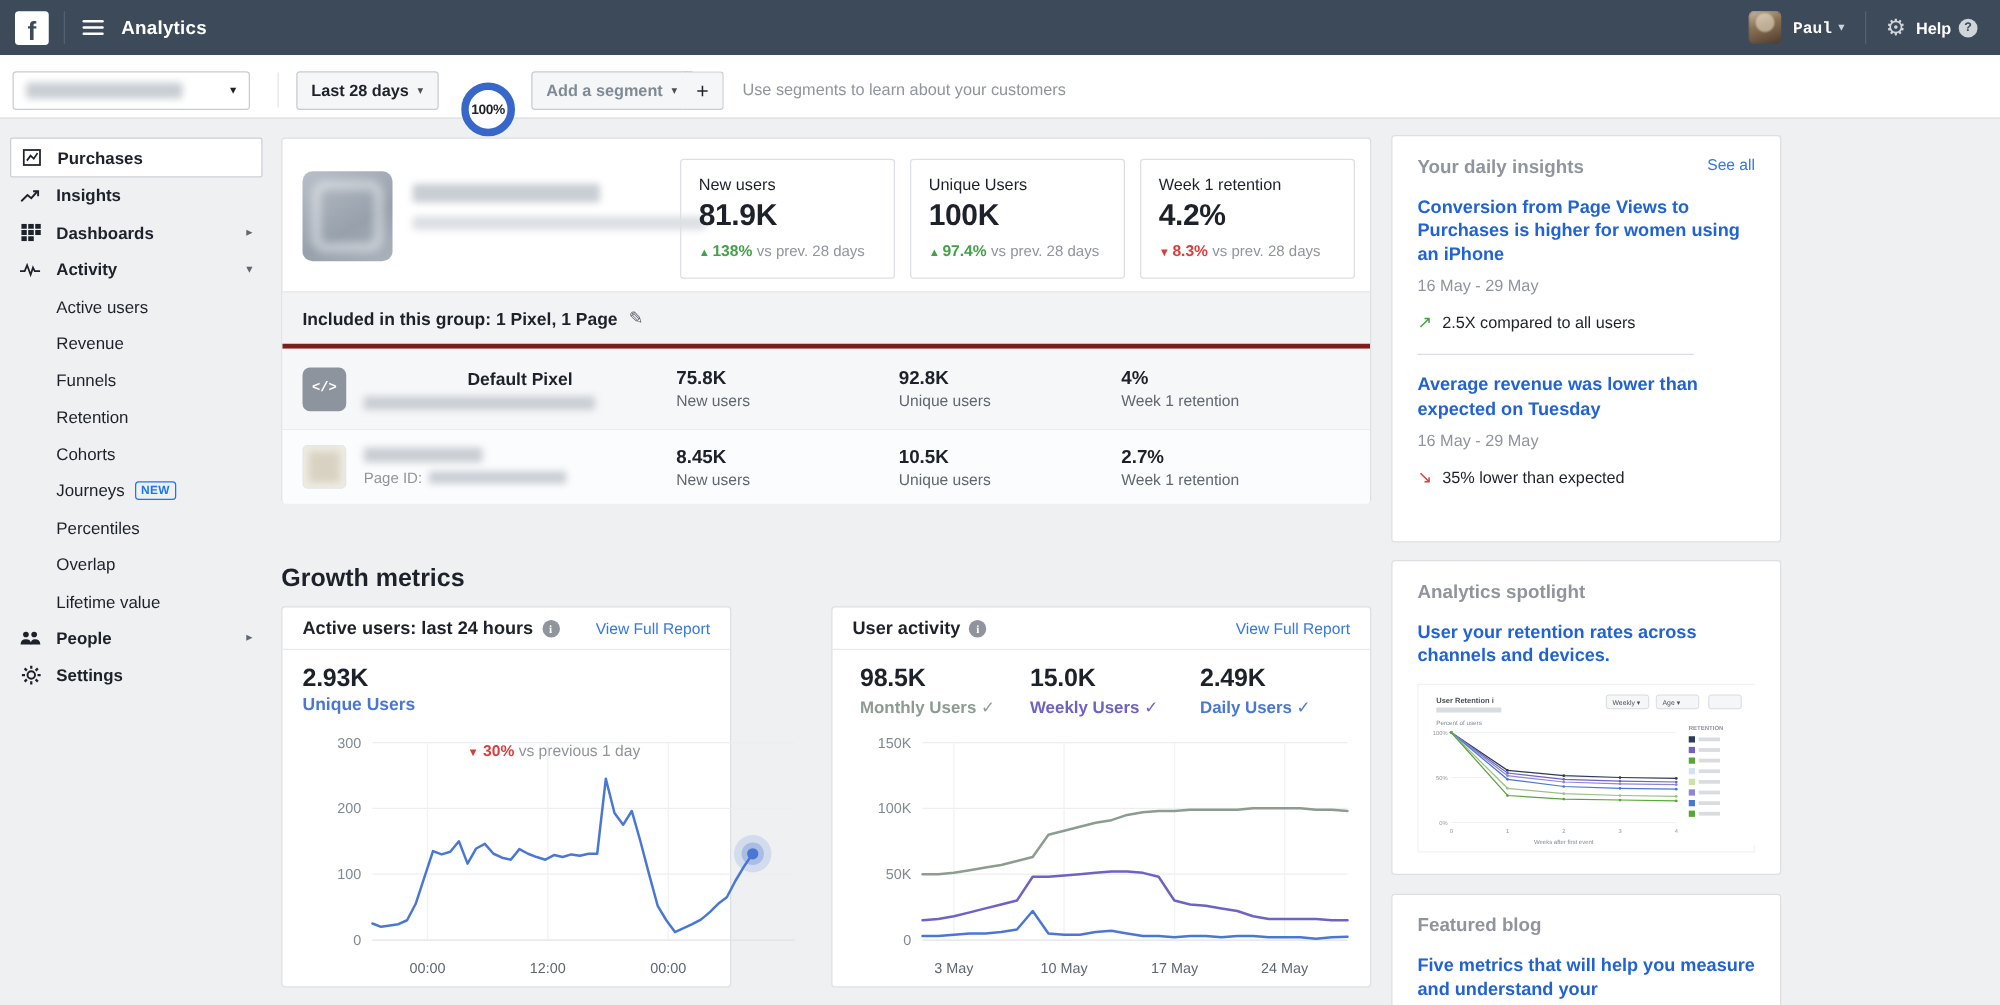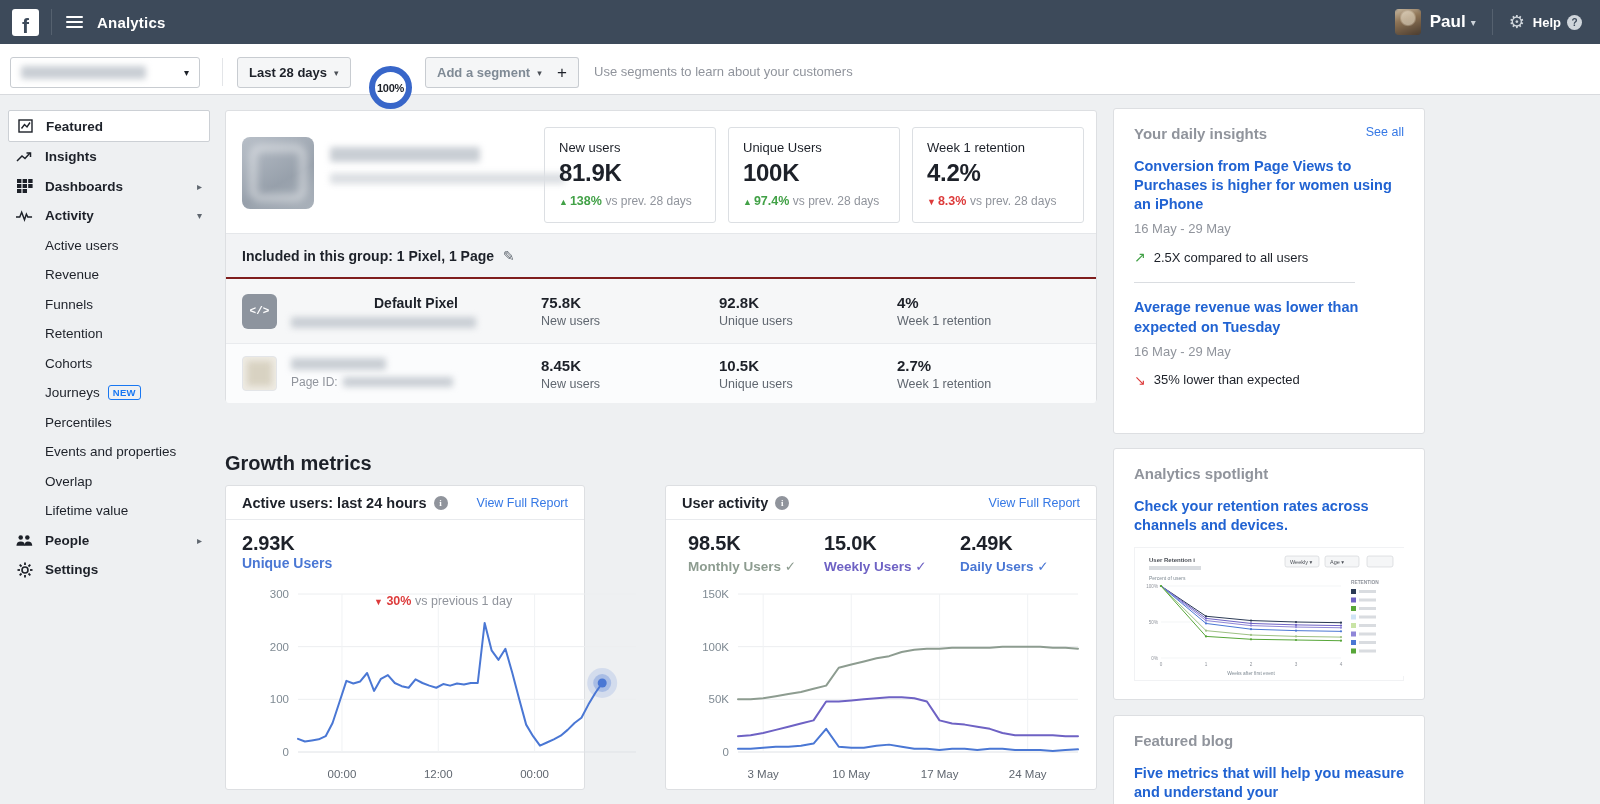--- a/index.html
+++ b/index.html
@@ -15,21 +15,21 @@
     color:#3d4a5a; line-height:0.9; padding-bottom:0; overflow:hidden; }
   .top-divider { width:1px; height:26px; background:#55616f; margin:0 14px 0 12px; }
   .hamburger { width:17px; display:flex; flex-direction:column; gap:3px; margin-right:14px; cursor:pointer; }
   .hamburger i { display:block; height:2px; background:#fff; border-radius:1px; }
   .app-title { color:#fff; font-size:15px; font-weight:bold; letter-spacing:.2px; }
   .top-right { margin-left:auto; display:flex; align-items:center; margin-right:18px; }
   .avatar { width:26px; height:26px; border-radius:4px; overflow:hidden; position:relative;
     background:linear-gradient(160deg,#c8b9a2 0%,#8d7355 40%,#4a3b2e 100%); }
   .avatar i { position:absolute; inset:0; backdrop-filter:blur(1px);
     background:radial-gradient(circle at 50% 35%, rgba(240,230,210,.55) 0 30%, transparent 40%); }
-  .user-name { color:#fff; font-size:17px; font-weight:bold; margin:0 5px 0 9px; }
+  .user-name { color:#fff; font-size:13px; font-weight:bold; margin:0 5px 0 9px;font-family:Liberation Mono, monospace; }
   .caret-white { color:#cdd3da; font-size:10px; }
   .top-right .top-divider { margin:0 16px; }
   .gear-top { color:#cfd5db; font-size:18px; margin-right:8px; line-height:1; }
   .help-label { color:#fff; font-size:13px; font-weight:bold; margin-right:6px; }
   .q-circle { width:15px; height:15px; border-radius:50%; background:#cfd5db; color:#3d4a5a;
     font-size:10px; font-weight:bold; display:flex; align-items:center; justify-content:center; }
 
   
   .toolbar { position:absolute; left:0; top:44px; width:1600px; height:51px; background:#fff;
     border-bottom:1px solid #d8dade; }
@@ -78,21 +78,21 @@
   .gtitle2 { position:absolute; left:104px; top:62px; width:235px; height:11px; opacity:.65; }
   .statbox { position:absolute; top:16px; width:172px; height:96px; border:1px solid #dcdfe3;
     border-radius:3px; padding:12px 14px; }
   .statbox .sb-label { font-size:13px; color:#1d2129; }
   .statbox .sb-value { font-size:24px; font-weight:bold; margin-top:4px; letter-spacing:-.3px; }
   .sb-delta { margin-top:7px; font-size:12px; color:#90949c; white-space:nowrap; }
   .sb-delta .tri { font-size:9px; margin-right:2px; }
   .sb-delta b { font-size:12.5px; }
   .up .tri,.up b { color:#42a147; } .down .tri,.down b { color:#dd3b3b; }
   .group-strip { position:absolute; left:0; top:122px; width:100%; height:46px; background:#f2f3f5;
-    border-top:1px solid #e5e7ea; border-bottom:2px solid #7f1d1d; display:flex; align-items:center;
+    border-top:1px solid #e5e7ea; border-bottom:4px solid #7f1d1d; display:flex; align-items:center;
     padding:0 16px; font-size:14px; font-weight:bold; }
   .pencil { margin-left:9px; color:#606770; font-size:14px; cursor:pointer; }
   .grow { position:absolute; left:0; width:100%; display:flex; align-items:center; padding:0 16px; cursor:pointer; }
   #row-pixel { top:168px; height:64px; background:#f6f7f8; }
   #row-page { top:232px; height:60px; background:#fbfcfd; border-top:1px solid #e9ebee; border-radius:0 0 3px 3px; }
   .row-icon { width:35px; height:35px; border-radius:6px; background:#8d949e; color:#fff;
     display:flex; align-items:center; justify-content:center;
     font-family:"Liberation Mono","DejaVu Sans Mono",monospace; font-size:11px; font-weight:bold; }
   .page-avatar { width:35px; height:35px; border-radius:4px; border:1px solid #e3e5e8;
     background:#efece4; position:relative; overflow:hidden; }
@@ -190,21 +190,21 @@
   </div>
 
   <div class="sidebar" id="sidebar">
       <div class="side-item toplvl selected">
         <span class="side-ic">
           <svg width="16" height="16" viewBox="0 0 16 16">
             <rect x="1" y="2" width="13" height="12" fill="none" stroke="#1d2129" stroke-width="1.4"></rect>
             <polyline points="3.5,10.5 6.5,6.5 9,9 12,4.5" fill="none" stroke="#1d2129" stroke-width="1.4"></polyline>
           </svg>
         </span>
-        <span>Featured</span>
+        <span>Purchases</span>
       </div>
       <div class="side-item toplvl">
         <span class="side-ic">
           <svg width="17" height="14" viewBox="0 0 17 14">
             <polyline points="1,11 6,6 9,8.5 14,3" fill="none" stroke="#1d2129" stroke-width="1.5"></polyline>
             <polyline points="10.5,3 14.5,3 14.5,7" fill="none" stroke="#1d2129" stroke-width="1.5"></polyline>
           </svg>
         </span>
         <span>Insights</span>
       </div>
@@ -247,23 +247,20 @@
       </div>
       <div class="side-item sub">
         <span>Cohorts</span>
       </div>
       <div class="side-item sub">
         <span>Journeys</span>
         <span class="new-badge">NEW</span>
       </div>
       <div class="side-item sub">
         <span>Percentiles</span>
-      </div>
-      <div class="side-item sub">
-        <span>Events and properties</span>
       </div>
       <div class="side-item sub">
         <span>Overlap</span>
       </div>
       <div class="side-item sub">
         <span>Lifetime value</span>
       </div>
       <div class="side-item toplvl">
         <span class="side-ic">
           <svg width="18" height="13" viewBox="0 0 18 13">
@@ -469,21 +466,21 @@
         <div class="insight-date">16 May - 29 May</div>
         <div class="insight-stat">
           <span class="arr-down">↘</span>
           <span>35% lower than expected</span>
         </div>
       </div>
   </div>
 
   <div class="card" id="spotlight-card">
     <div class="gray-heading">Analytics spotlight</div>
-    <div class="insight-headline">Check your retention rates across channels and devices.</div>
+    <div class="insight-headline">User your retention rates across channels and devices.</div>
     <div class="thumb-wrap">
       <svg id="chart-thumb" width="270" height="128">
           <rect x="0" y="0" width="270" height="128" fill="#fff"></rect>
           <text x="14" y="14" font-size="6" font-weight="bold" fill="#4b4f56">User Retention i</text>
           <rect x="14" y="18" width="52" height="4" fill="#d9dce0"></rect>
           <rect x="150" y="8" width="34" height="11" rx="2" fill="#f5f6f7" stroke="#ccd0d5" stroke-width="0.6"></rect>
           <text x="155" y="16" font-size="5.5" fill="#4b4f56">Weekly ▾</text>
           <rect x="190" y="8" width="34" height="11" rx="2" fill="#f5f6f7" stroke="#ccd0d5" stroke-width="0.6"></rect>
           <text x="195" y="16" font-size="5.5" fill="#4b4f56">Age ▾</text>
           <rect x="232" y="8" width="26" height="11" rx="2" fill="#f5f6f7" stroke="#ccd0d5" stroke-width="0.6"></rect>

